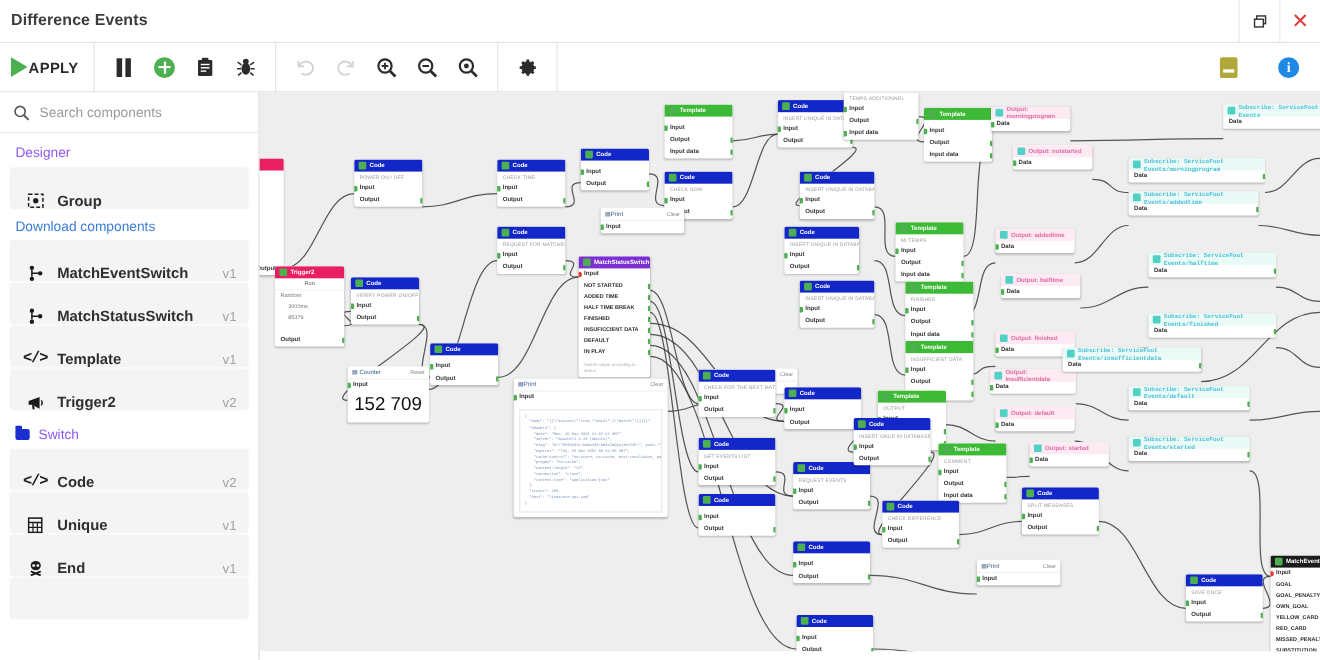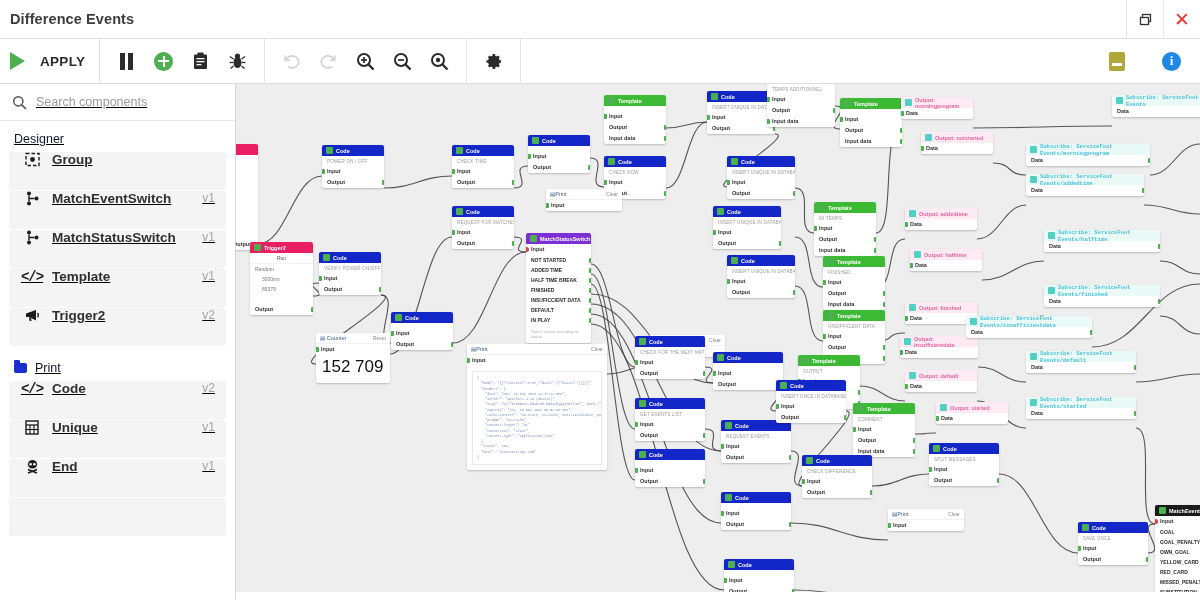--- a/index.html
+++ b/index.html
@@ -38,21 +38,21 @@
     display: flex; align-items: center;
     position: relative;
   }
   .tb-group { display: flex; align-items: center; height: 45px; padding: 0 8px; }
   .tb-sep { width: 1px; height: 45px; background: #e3e3e3; }
   .tb-btn {
     width: 37px; height: 45px; display: flex; align-items: center; justify-content: center;
     cursor: pointer;
   }
   .apply-btn {
-    display: flex; align-items: center; gap: 15px;
+    display: flex; align-items: center; gap: 1px;
     padding: 0 14px 0 10px; height: 45px; cursor: pointer;
   }
   .apply-label { font-size: 13.5px; font-weight: bold; color: #2b2b2b; letter-spacing: .3px; }
   .tri-play {
     width: 0; height: 0;
     border-left: 15px solid #4caf50;
     border-top: 9px solid transparent;
     border-bottom: 9px solid transparent;
   }
   .ic-pause { display: flex; gap: 3px; }
@@ -69,47 +69,47 @@
   .tb-right { position: absolute; right: 10px; display: flex; align-items: center; gap: 18px; }
   .ic-book { width: 16px; height: 19px; background: #b0a83a; border-radius: 2px; position: relative; }
   .ic-book::after { content:""; position:absolute; left:3px; top:11px; width:10px; height:3px; background:#fff; }
   .ic-info {
     width: 19px; height: 19px; border-radius: 50%; background: #1e88e5;
     color: #fff; font-size: 13px; font-weight: bold; font-family: "Liberation Serif", serif;
     display: flex; align-items: center; justify-content: center;
   }
 
   
-  .body-wrap { display: flex; height: 508px; width: 1200px; text-decoration: underline; }
+  .body-wrap { display: flex; height: 508px; width: 1200px; }
 
   
   .sidebar {
     width: 236px; height: 516px; background: #ffffff;
     border-right: 1px solid #d6d6d6;
     overflow: hidden; position: relative;
   }
   .search-row {
     height: 28px; display: flex; align-items: center; gap: 9px;
     padding: 0 12px; margin-top: 4px;
   }
   .search-input {
     border: none; outline: none; font-size: 12.5px; color: #888;
     font-family: "Liberation Sans", sans-serif; width: 175px; background: transparent;
   }
   .search-input::placeholder { color: #9a9a9a; }
   .sb-divider { height: 1px; background: #e8e8e8; margin-top: 4px; }
   .sb-section {
-    font-size: 12.5px; color: #0f172a; padding: 11px 8px 5px 14px;
+    font-size: 12.5px; color: #8b5cf6; padding: 11px 8px 5px 14px;
   }
   .sb-section.with-folder { display: flex; align-items: center; gap: 8px; padding-top: 14px; }
   .folder-ic { width: 13px; height: 10px; border-radius: 1px 2px 2px 2px; position: relative; }
   .folder-ic::before { content:""; position:absolute; top:-3px; left:0; width:6px; height:3px; border-radius:1px 1px 0 0; background: inherit; }
   .sb-item {
     height: 38px; margin: 1px 9px; border-radius: 3px;
-    display: flex; align-items: flex-start; gap: 11px;
+    display: flex; align-items: flex-end; gap: 11px;
     padding: 0 11px 0 14px; cursor: pointer;
   }
   .sb-item.shaded { background: #f4f4f4; }
   .sb-item .lbl { font-size: 13.5px; font-weight: bold; color: #2f2f2f; flex: 1; }
   .sb-item .ver { font-size: 12px; color: #a3a3a3; }
   .sb-icon { width: 18px; display: flex; align-items: center; justify-content: center; color: #1c1c1c; }
   .dl-link { font-size: 12.5px; color: #3b7dd8; padding: 8px 14px 4px 14px; cursor: pointer; }
   .code-gl { font-size: 14px; font-weight: bold; font-family: "Liberation Mono", monospace; letter-spacing: -1px; }
 
   
@@ -312,20 +312,21 @@
     <div class="sb-item shaded">
       <span class="sb-icon">
         <svg width="15" height="15" viewBox="0 0 15 15">
           <rect x="1" y="1.5" width="13" height="12" fill="none" stroke="#1c1c1c" stroke-width="1.4" stroke-dasharray="3.5 2"></rect>
           <circle cx="7.5" cy="7.5" r="2.4" fill="#1c1c1c"></circle>
         </svg>
       </span>
       <span class="lbl">Group</span>
     </div>
 
+    <div class="dl-link">Download components</div>
 
     <div class="sb-item shaded">
       <span class="sb-icon">
         <svg width="13" height="15" viewBox="0 0 13 15">
           <circle cx="3" cy="2.5" r="2" fill="#1c1c1c"></circle>
             <circle cx="3" cy="12.5" r="2" fill="#1c1c1c"></circle>
           <circle cx="10.5" cy="7.5" r="2" fill="#1c1c1c"></circle>
           <path d="M3 4.5 v6 M3 7.5 H8.5" fill="none" stroke="#1c1c1c" stroke-width="1.4"></path>
         </svg>
       </span>
@@ -356,21 +357,21 @@
           <path d="M5 9 L5.6 13 L7.6 13 L7 10.2 Z" fill="#1c1c1c"></path>
           <path d="M13.5 5 q1.8 2.2 0 4.4" fill="none" stroke="#1c1c1c" stroke-width="1.3"></path>
         </svg>
       </span>
       <span class="lbl">Trigger2</span>
       <span class="ver">v2</span>
     </div>
 
     <div class="sb-section with-folder">
       <span class="folder-ic" style="background:#1b2fd0"></span>
-      <span>Print</span>
+      <span>Switch</span>
     </div>
     <div class="sb-item shaded">
       <span class="sb-icon code-gl">&lt;/&gt;</span>
       <span class="lbl">Code</span>
       <span class="ver">v2</span>
     </div>
     <div class="sb-item shaded">
       <span class="sb-icon">
         <svg width="14" height="15" viewBox="0 0 14 15">
           <rect x="1" y="1" width="12" height="13" fill="none" stroke="#1c1c1c" stroke-width="1.4"></rect>

